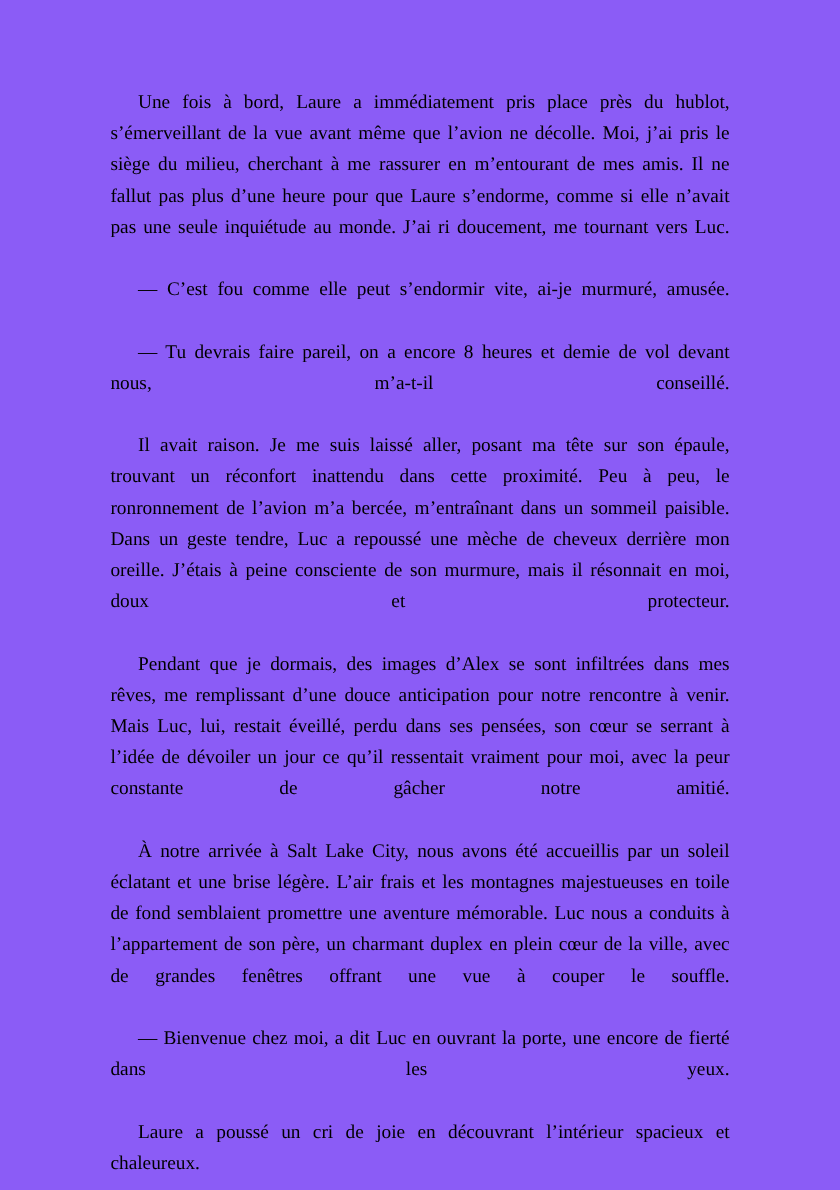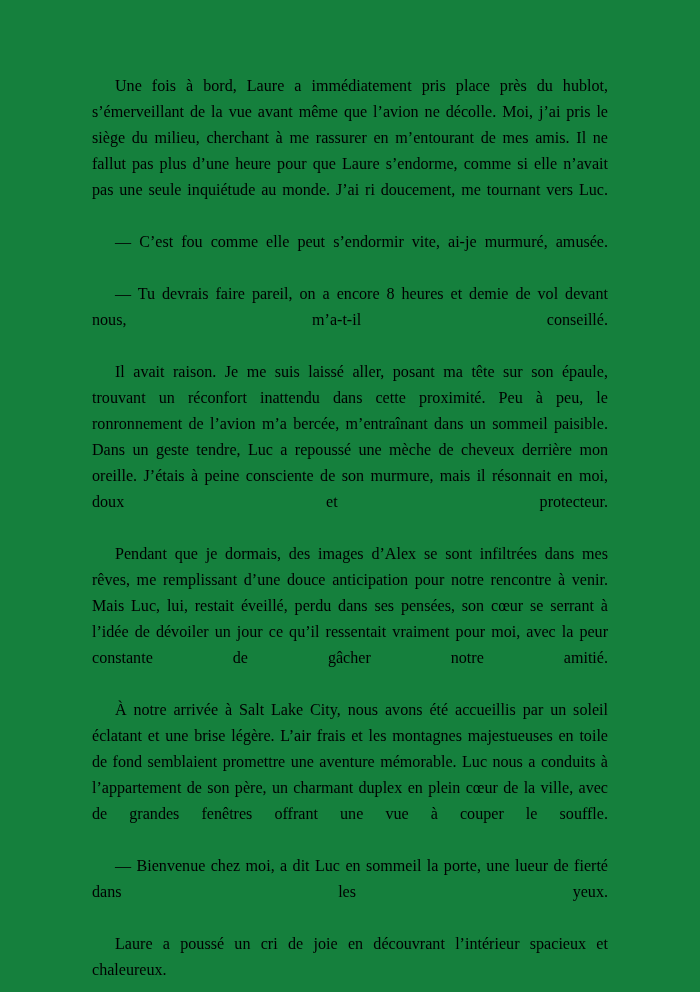--- a/index.html
+++ b/index.html
@@ -6,21 +6,21 @@
   html, body {
     margin: 0;
     padding: 0;
     background: #ffffff;
   }
 
   .page {
     position: relative;
     width: 700px;
     height: 992px;
-    background: #15803d;
+    background: #8b5cf6;
     margin: 0;
     overflow: hidden;
     box-sizing: border-box;
   }
 
   .text-block {
     position: absolute;
     left: 92px;
     top: 73px;
     width: 516px;
@@ -65,19 +65,19 @@
 
 <div class="page">
 
   <div class="text-block">
     <p class="para">Une fois à bord, Laure a immédiatement pris place près du hublot, s’émerveillant de la vue avant même que l’avion ne décolle. Moi, j’ai pris le siège du milieu, cherchant à me rassurer en m’entourant de mes amis. Il ne fallut pas plus d’une heure pour que Laure s’endorme, comme si elle n’avait pas une seule inquiétude au monde. J’ai ri doucement, me tournant vers Luc.</p>
     <p class="para">— C’est fou comme elle peut s’endormir vite, ai-je murmuré, amusée.</p>
     <p class="para">— Tu devrais faire pareil, on a encore 8 heures et demie de vol devant nous, m’a-t-il conseillé.</p>
     <p class="para">Il avait raison. Je me suis laissé aller, posant ma tête sur son épaule, trouvant un réconfort inattendu dans cette proximité. Peu à peu, le ronronnement de l’avion m’a bercée, m’entraînant dans un sommeil paisible. Dans un geste tendre, Luc a repoussé une mèche de cheveux derrière mon oreille. J’étais à peine consciente de son murmure, mais il résonnait en moi, doux et protecteur.</p>
     <p class="para">Pendant que je dormais, des images d’Alex se sont infiltrées dans mes rêves, me remplissant d’une douce anticipation pour notre rencontre à venir. Mais Luc, lui, restait éveillé, perdu dans ses pensées, son cœur se serrant à l’idée de dévoiler un jour ce qu’il ressentait vraiment pour moi, avec la peur constante de gâcher notre amitié.</p>
     <p class="para">À notre arrivée à Salt Lake City, nous avons été accueillis par un soleil éclatant et une brise légère. L’air frais et les montagnes majestueuses en toile de fond semblaient promettre une aventure mémorable. Luc nous a conduits à l’appartement de son père, un charmant duplex en plein cœur de la ville, avec de grandes fenêtres offrant une vue à couper le souffle.</p>
-    <p class="para">— Bienvenue chez moi, a dit Luc en sommeil la porte, une lueur de fierté dans les yeux.</p>
+    <p class="para">— Bienvenue chez moi, a dit Luc en ouvrant la porte, une encore de fierté dans les yeux.</p>
     <p class="para">Laure a poussé un cri de joie en découvrant l’intérieur spacieux et chaleureux.</p>
 
   </div>
 
 
 </div>
 
 </body></html>

